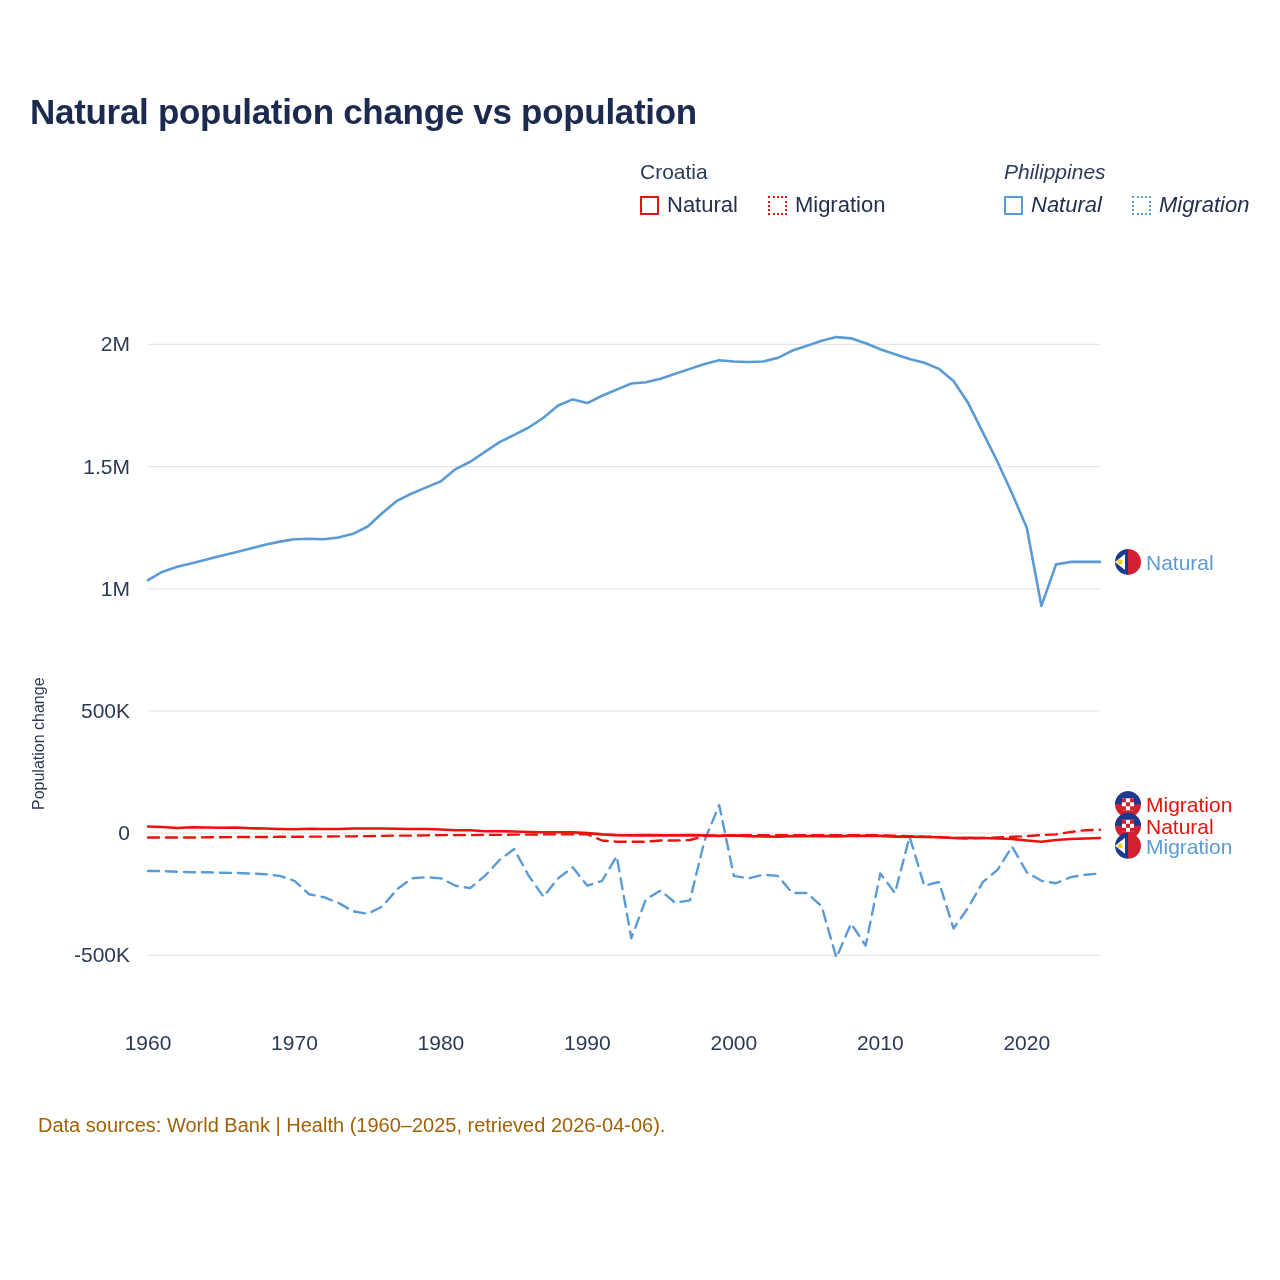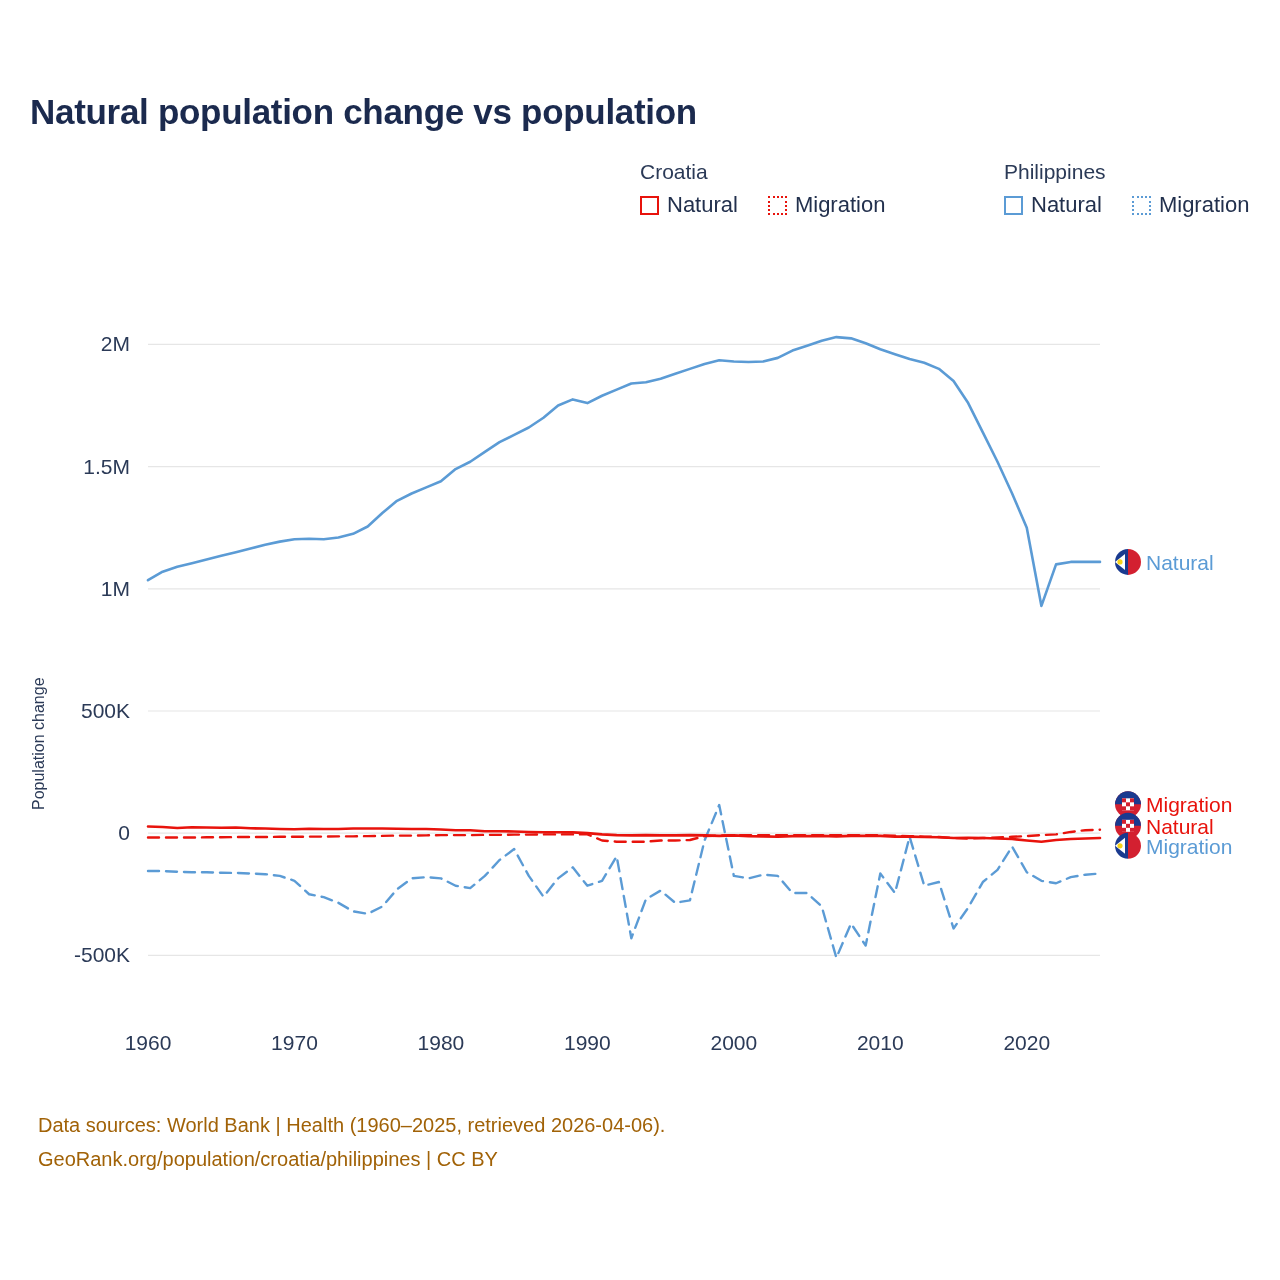--- a/index.html
+++ b/index.html
@@ -57,21 +57,21 @@
     width: 19px;
     height: 19px;
     box-sizing: border-box;
   }
   .sw-solid-red { border: 2.5px solid #e8130c; }
   .sw-dot-red { border: 2.5px dotted #e8130c; }
   .sw-solid-blue { border: 2.5px solid #5b9bd5; }
   .sw-dot-blue { border: 2.5px dotted #5b9bd5; }
 
   .group-croatia { width: 300px; }
-  .group-philippines { width: 300px; }
+  .group-philippines { width: 300px; font-style: italic; }
 
   
   .plot-wrap {
     position: absolute;
     left: 0;
     top: 270px;
     width: 1280px;
     height: 760px;
   }
   .ylabel {
@@ -204,14 +204,13 @@
         <path d="M 0 -13 A 13 13 0 0 0 0 13 Z" fill="#1a3a8f"></path>
         <path d="M -13 0 L -3 -8 L -3 8 Z" fill="#ffffff"></path>
         <circle cx="-8" cy="0" r="2.6" fill="#f7d117"></circle>
       </g>
       <text x="1146" y="583.8646616541354" class="endlabel" fill="#5b9bd5">Migration</text>
     </svg>
 </div>
 
 <div class="footer">
   <div>Data sources: World Bank | Health (1960–2025, retrieved 2026-04-06).</div>
-  <div>GeoRank.org/population/croatia/philippines | CC BY</div>
 </div>
 
 </body></html>

